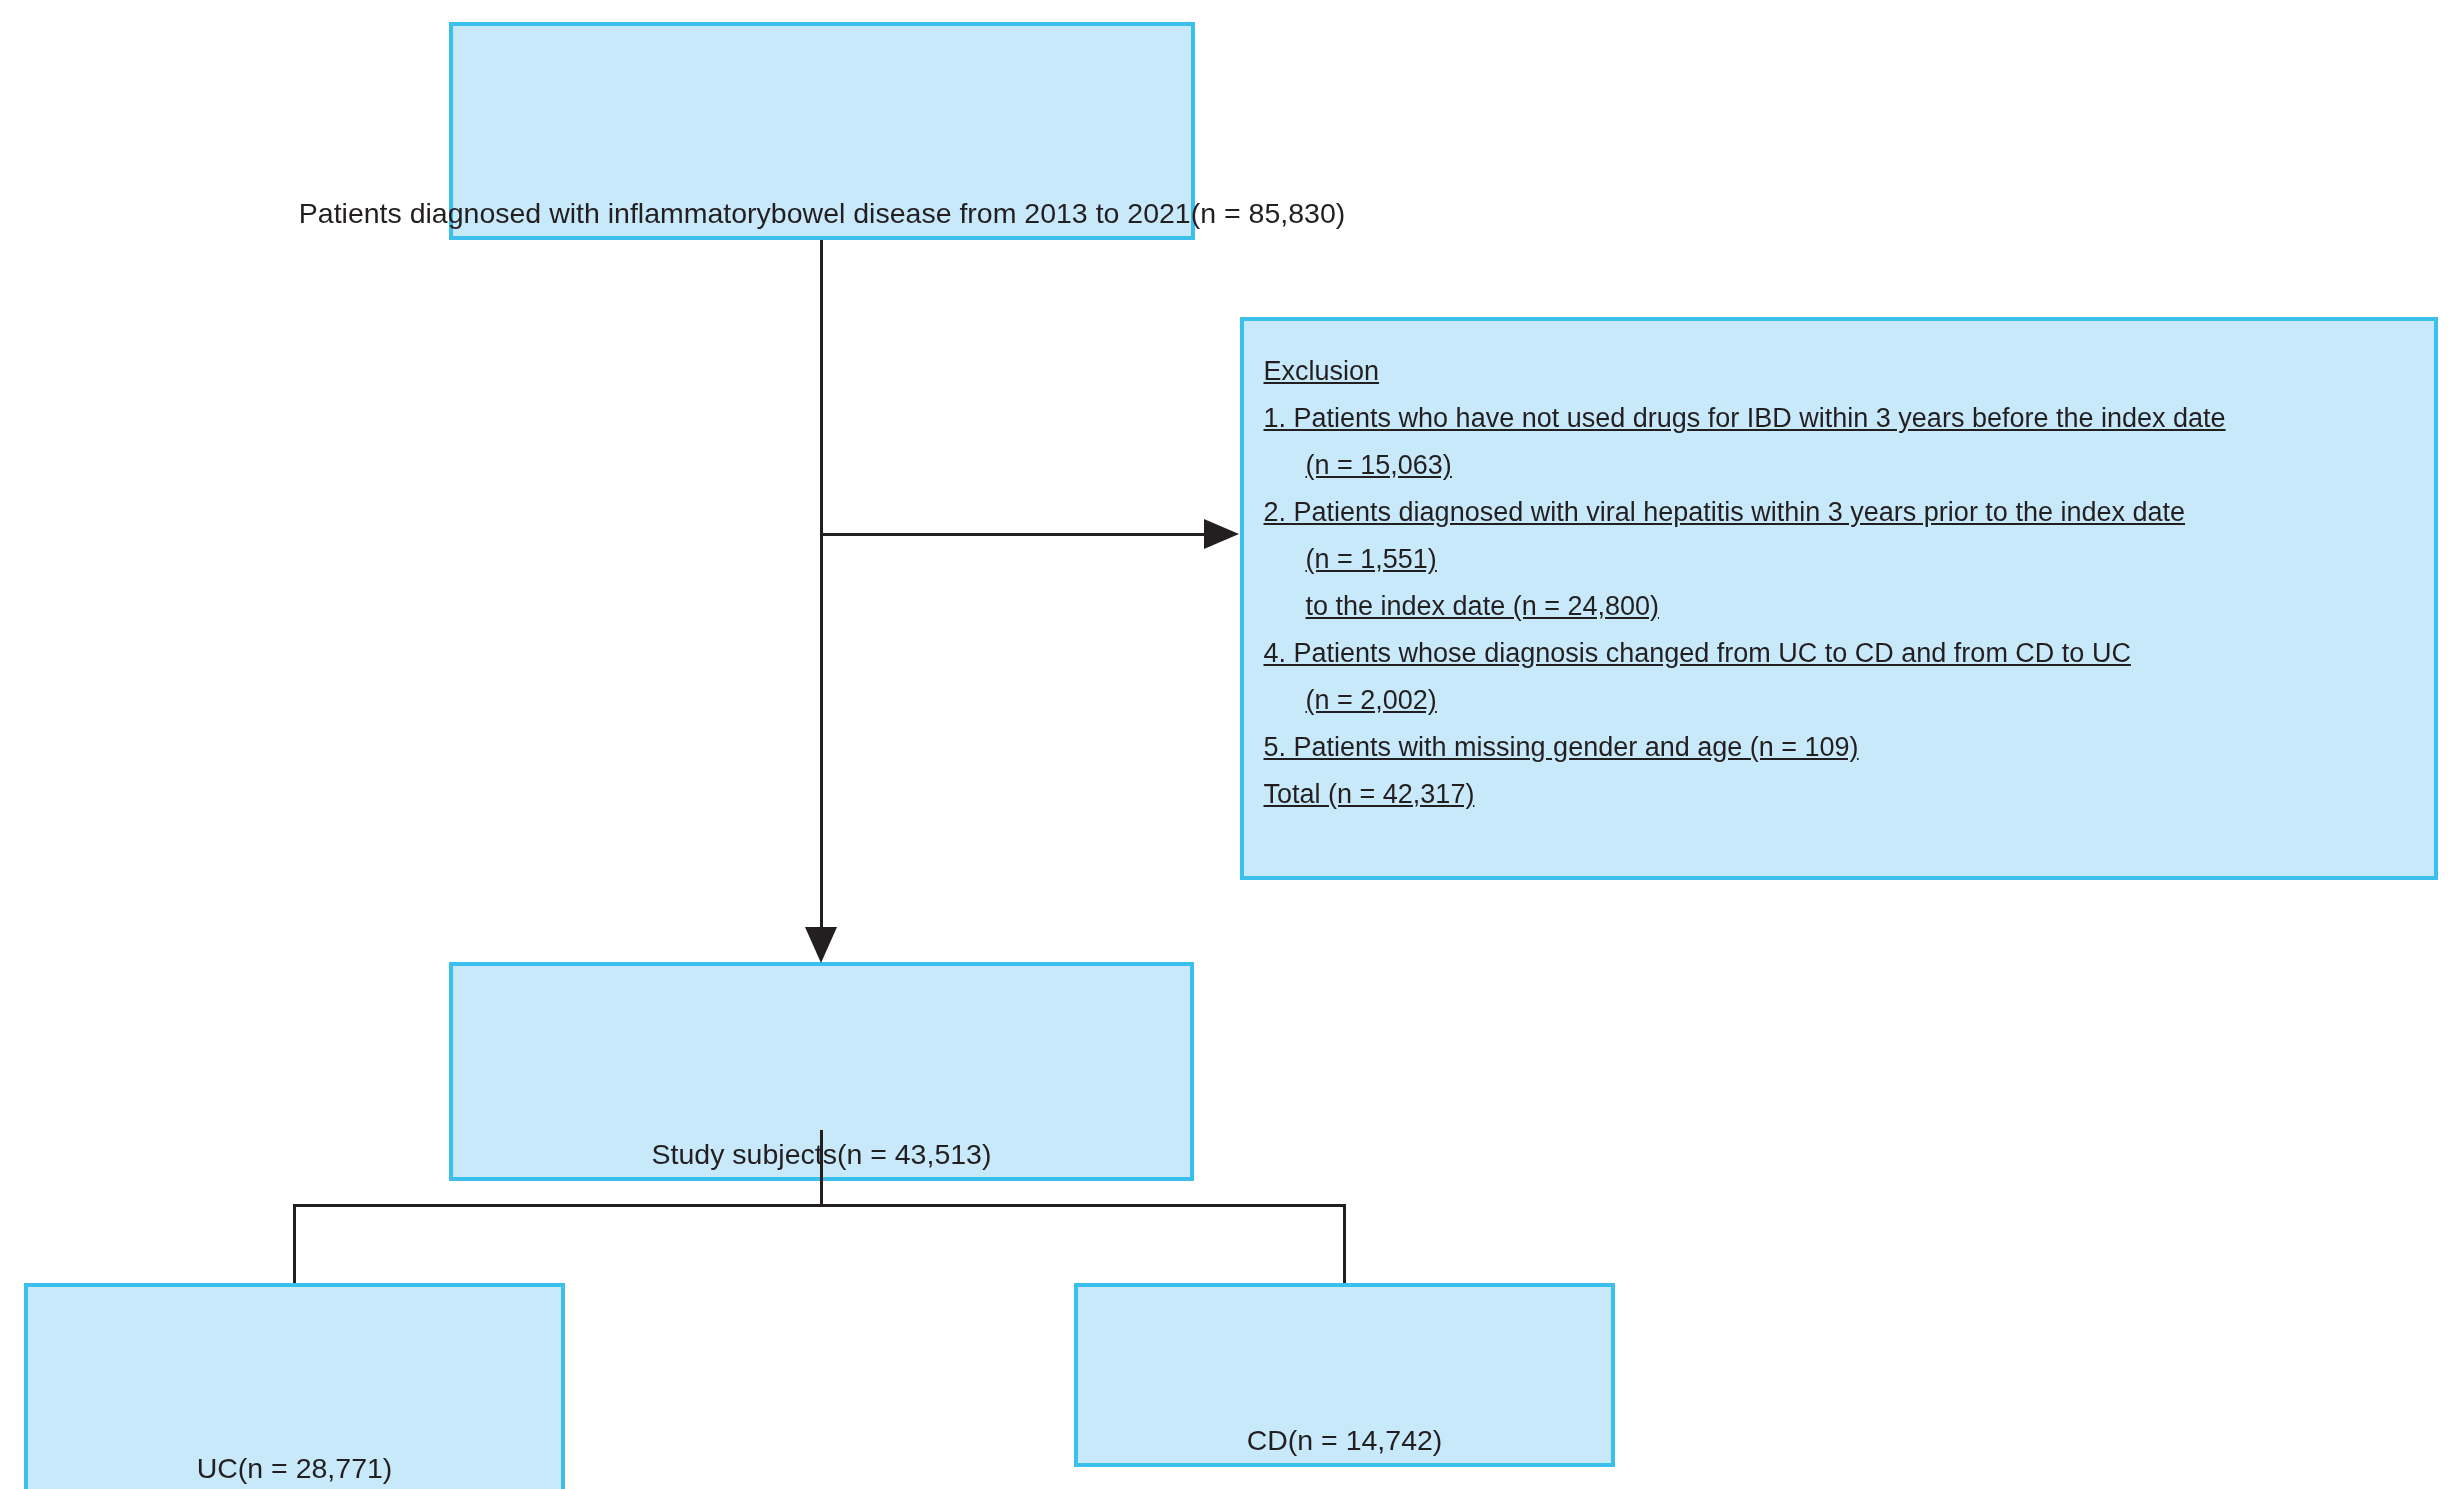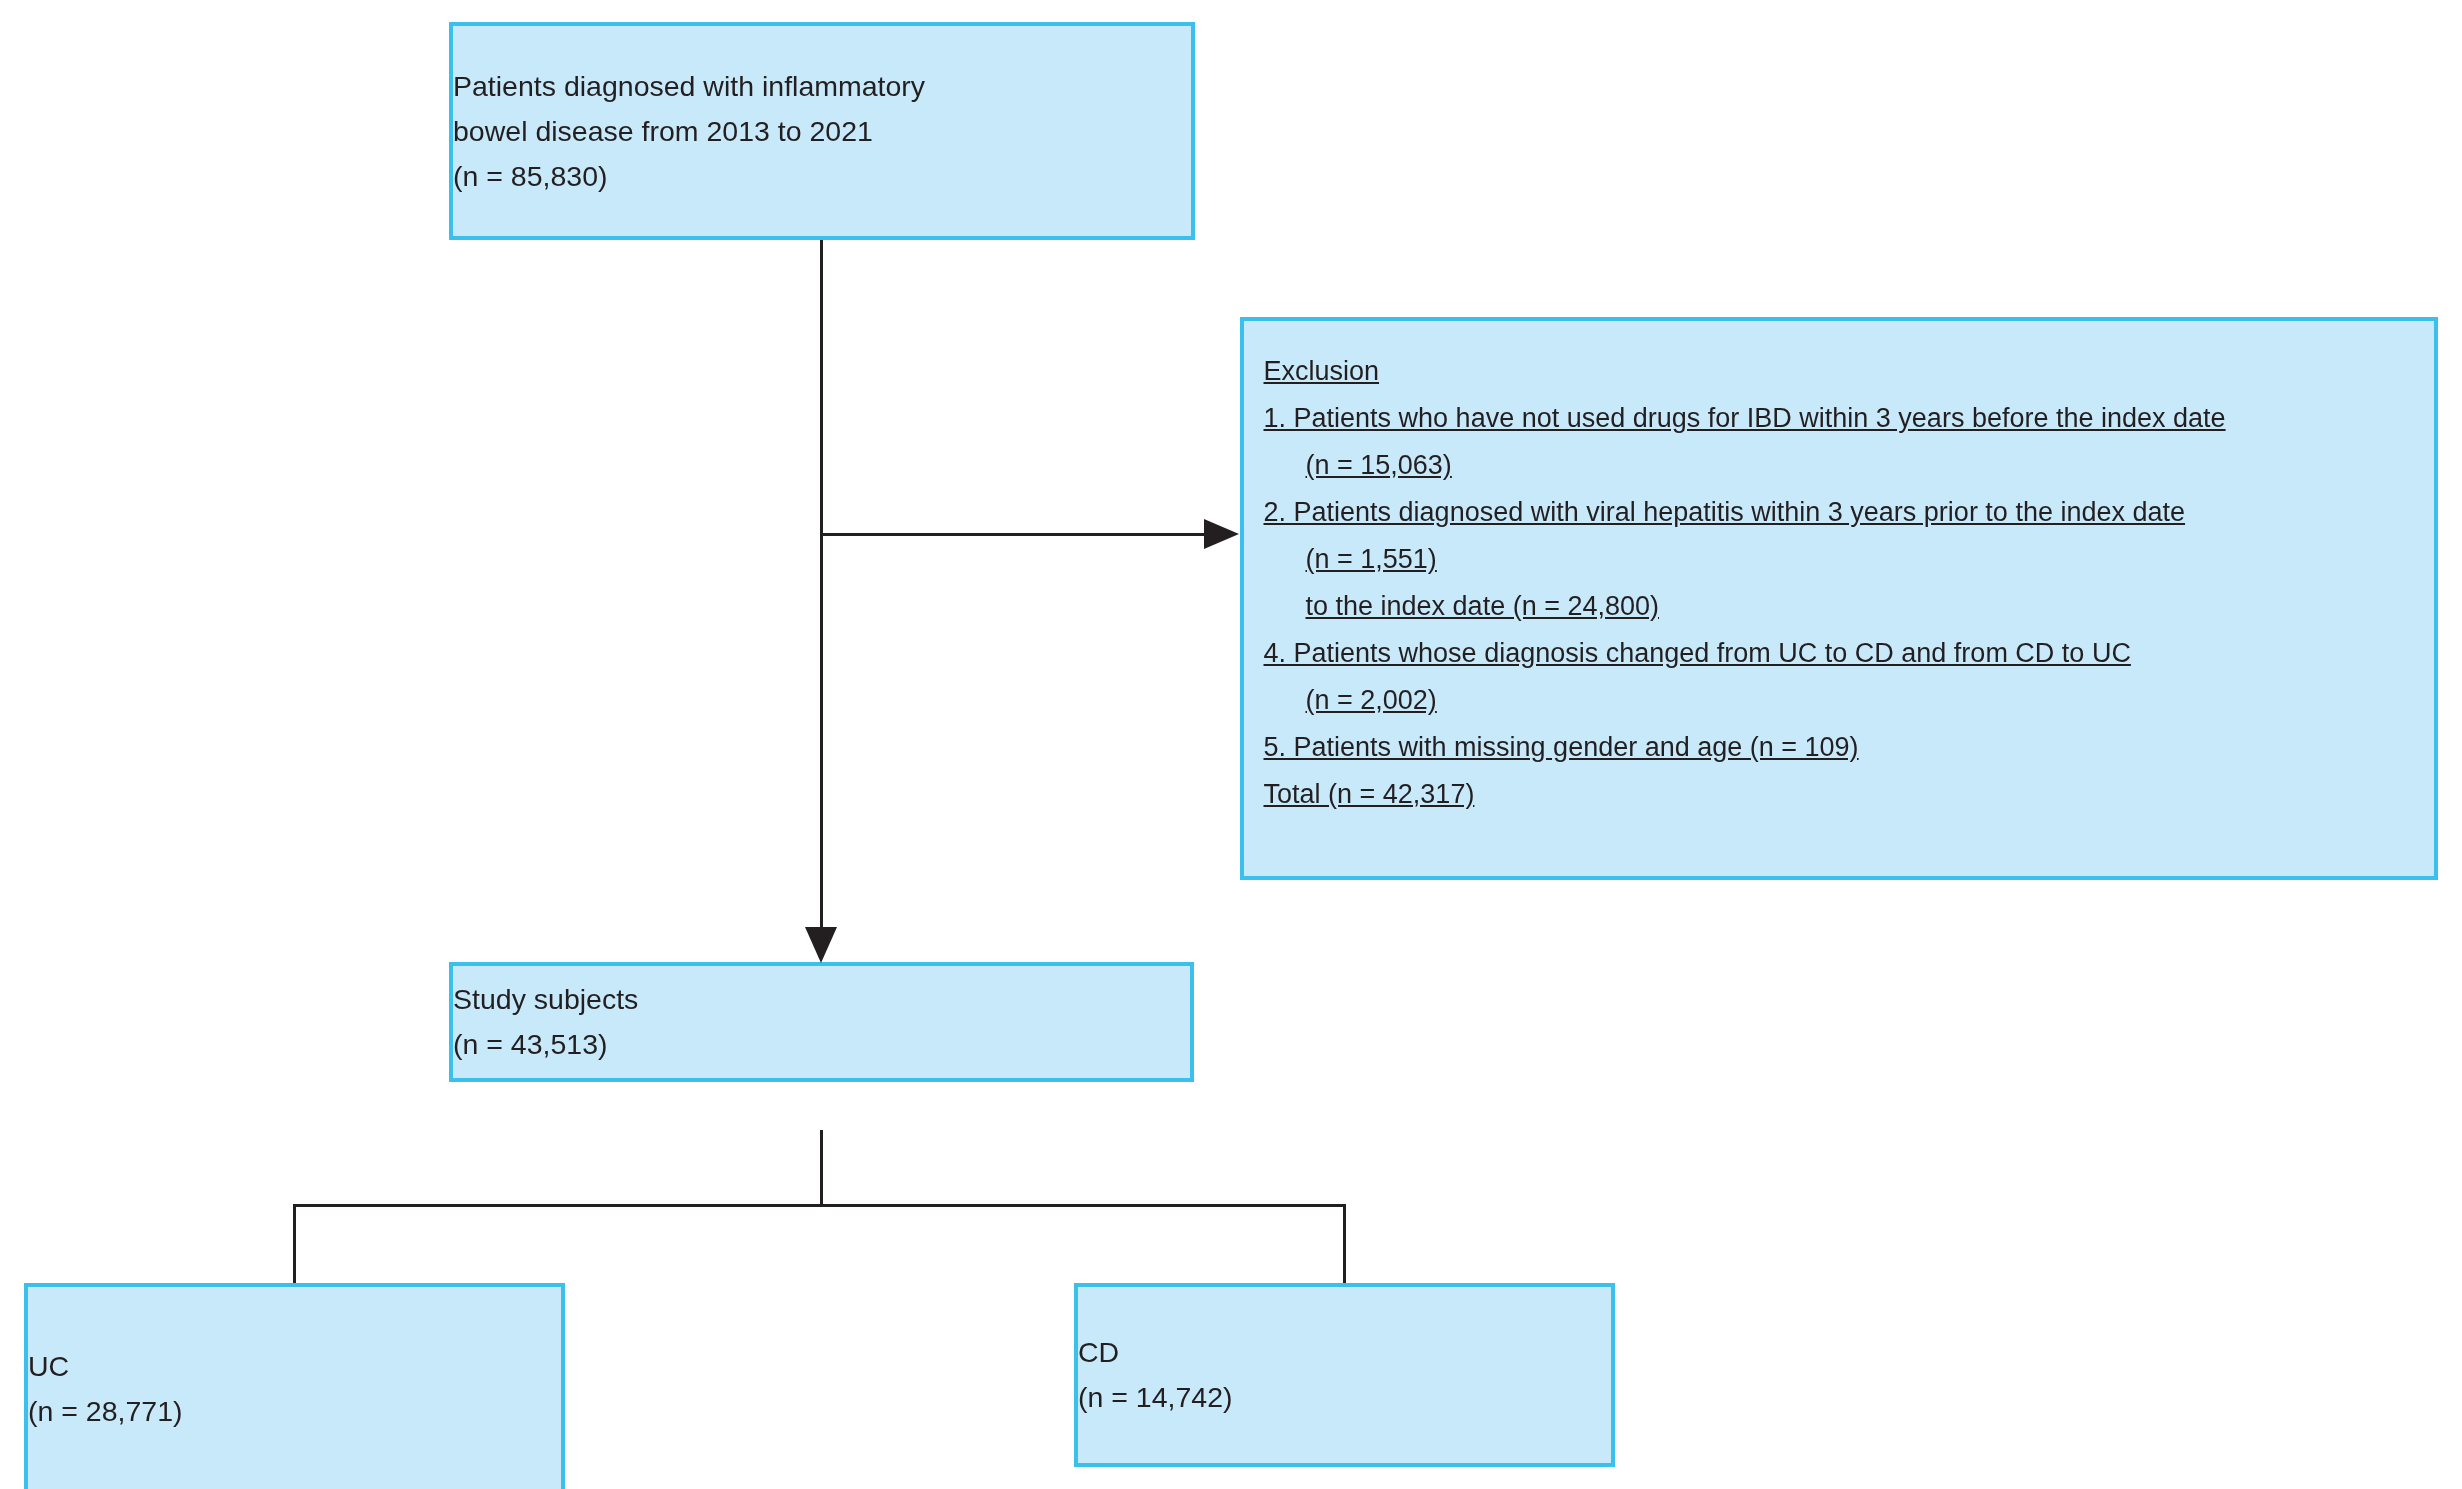--- a/index.html
+++ b/index.html
@@ -15,22 +15,21 @@
     height: 1490px;
     background: #ffffff;
     overflow: hidden;
   }
   .node {
     position: absolute;
     background: #c8e9fa;
     border: 4.5px solid #3bbfec;
     box-sizing: border-box;
     display: flex;
-    flex-direction: column;
-    align-items: flex-start;
+    align-items: flex-end;
     justify-content: center;
     text-align: center;
   }
   .node .bline {
     font-size: 28.5px;
     line-height: 45px;
     white-space: nowrap;
   }
   .excl {
     position: absolute;
@@ -62,21 +61,21 @@
     border-top: 36px solid #231f20;
   }
   .arrow-right {
     position: absolute;
     width: 0; height: 0;
     border-top: 15.8px solid transparent;
     border-bottom: 15.8px solid transparent;
     border-left: 35px solid #231f20;
   }
   #box-ibd   { left: 449px;  top: 22px;   width: 746px; height: 218px; }
-  #box-study { left: 449px;  top: 962px; width: 745px; height: 120px; }
+  #box-study { left: 449px;  top: 962px; width: 745px; height: 219px; }
   #box-uc    { left: 24px;   top: 1283px; width: 541px; height: 212px; }
   #box-cd    { left: 1074px; top: 1283px; width: 541px; height: 184px; }
 </style>
 </head>
 <body>
 
 <div class="canvas">
 
   <div class="node" id="box-ibd">
     <div class="bline">Patients diagnosed with inflammatory</div>

